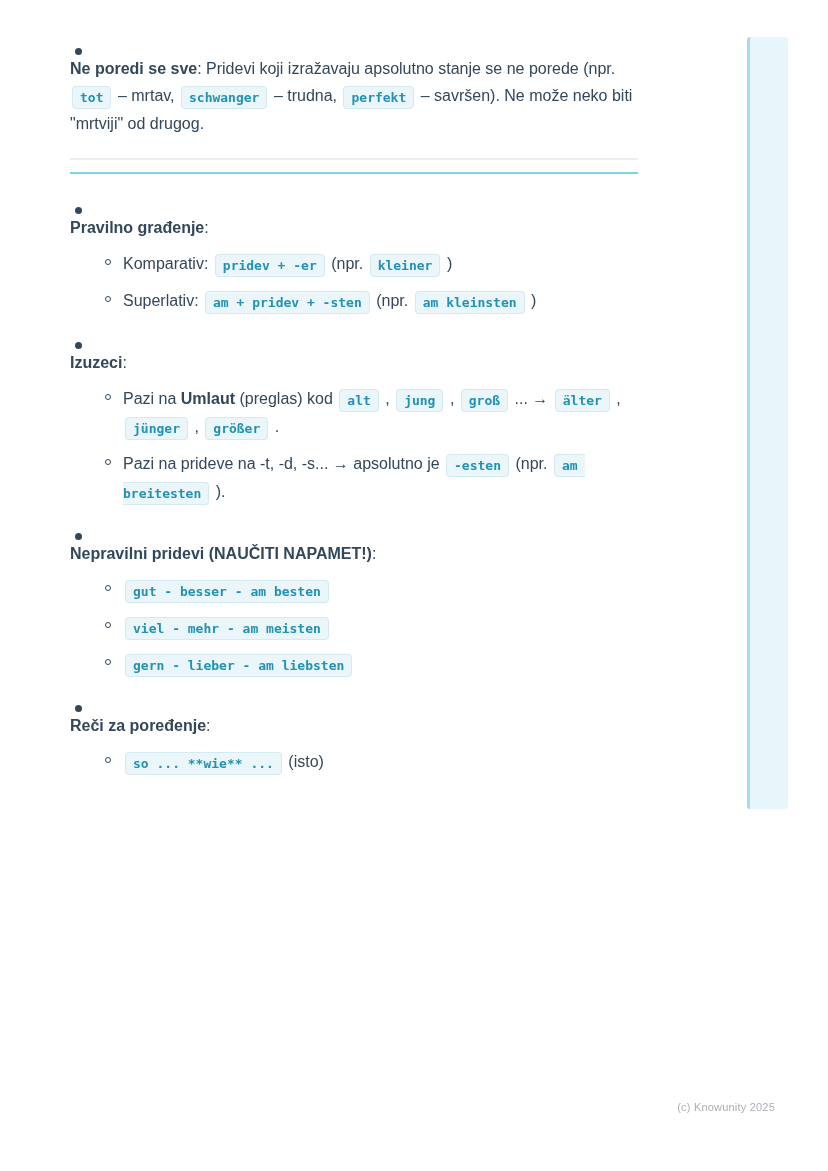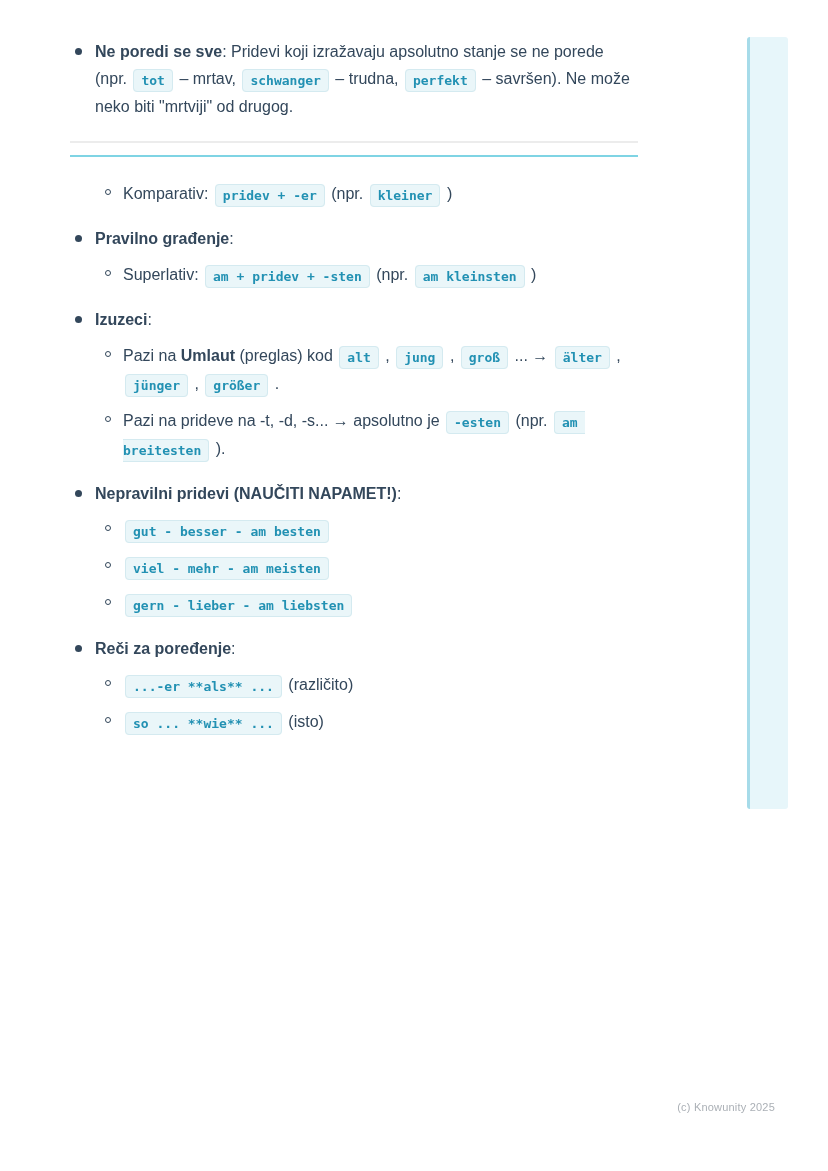--- a/index.html
+++ b/index.html
@@ -20,21 +20,21 @@
     width: 568px;
   }
 
   
   .li {
     display: flex;
     align-items: flex-start;
     font-size: 16px;
     line-height: 27px;
   }
-  .li.lvl1 { margin-top: 17px; }
+  .li.lvl1 { margin-top: 17px; flex-direction: column; }
   .li.lvl2 { margin-top: 9px; }
   .li:first-child { margin-top: 0; }
 
   .marker { flex: 0 0 auto; }
   .lvl1 > .marker {
     width: 7px; height: 7px; border-radius: 50%;
     background: #33475b;
     margin: 10px 13px 0 5px;
   }
   .lvl2 > .marker {
@@ -113,27 +113,27 @@
           <span class="marker"></span>
           <span class="li-content"><span class="b">Ne poredi se sve</span><span>: Pridevi koji izražavaju apsolutno stanje se ne porede (npr. </span><span class="chip">tot</span><span> – mrtav, </span><span class="chip">schwanger</span><span> – trudna, </span><span class="chip">perfekt</span><span> – savršen). Ne može neko biti "mrtviji" od drugog.</span></span>
         </div>
       </div>
 
     <hr class="divider">
 
     <hr class="heading-underline">
 
     <div class="main-list">
+        <div class="li lvl1">
+          <span class="marker"></span>
+          <span class="li-content"><span class="b">Pravilno građenje</span><span>:</span></span>
+        </div>
         <div class="li lvl2">
           <span class="marker"></span>
           <span class="li-content"><span>Komparativ: </span><span class="chip">pridev + -er</span><span> (npr. </span><span class="chip">kleiner</span><span> )</span></span>
-        </div>
-        <div class="li lvl1">
-          <span class="marker"></span>
-          <span class="li-content"><span class="b">Pravilno građenje</span><span>:</span></span>
         </div>
         <div class="li lvl2">
           <span class="marker"></span>
           <span class="li-content"><span>Superlativ: </span><span class="chip">am + pridev + -sten</span><span> (npr. </span><span class="chip">am kleinsten</span><span> )</span></span>
         </div>
         <div class="li lvl1">
           <span class="marker"></span>
           <span class="li-content"><span class="b">Izuzeci</span><span>:</span></span>
         </div>
         <div class="li lvl2">
@@ -159,24 +159,20 @@
         <div class="li lvl2">
           <span class="marker"></span>
           <span class="li-content"><span class="chip">gern - lieber - am liebsten</span></span>
         </div>
         <div class="li lvl1">
           <span class="marker"></span>
           <span class="li-content"><span class="b">Reči za poređenje</span><span>:</span></span>
         </div>
         <div class="li lvl2">
           <span class="marker"></span>
-          <span class="li-content"><span class="chip">...-er **als** ...</span><span> (različito)</span></span>
-        </div>
-        <div class="li lvl2">
-          <span class="marker"></span>
           <span class="li-content"><span class="chip">so ... **wie** ...</span><span> (isto)</span></span>
         </div>
       </div>
 
   </div>
 
   <div class="edge-strip"></div>
 
   <div class="footer">(c) Knowunity 2025</div>
 

